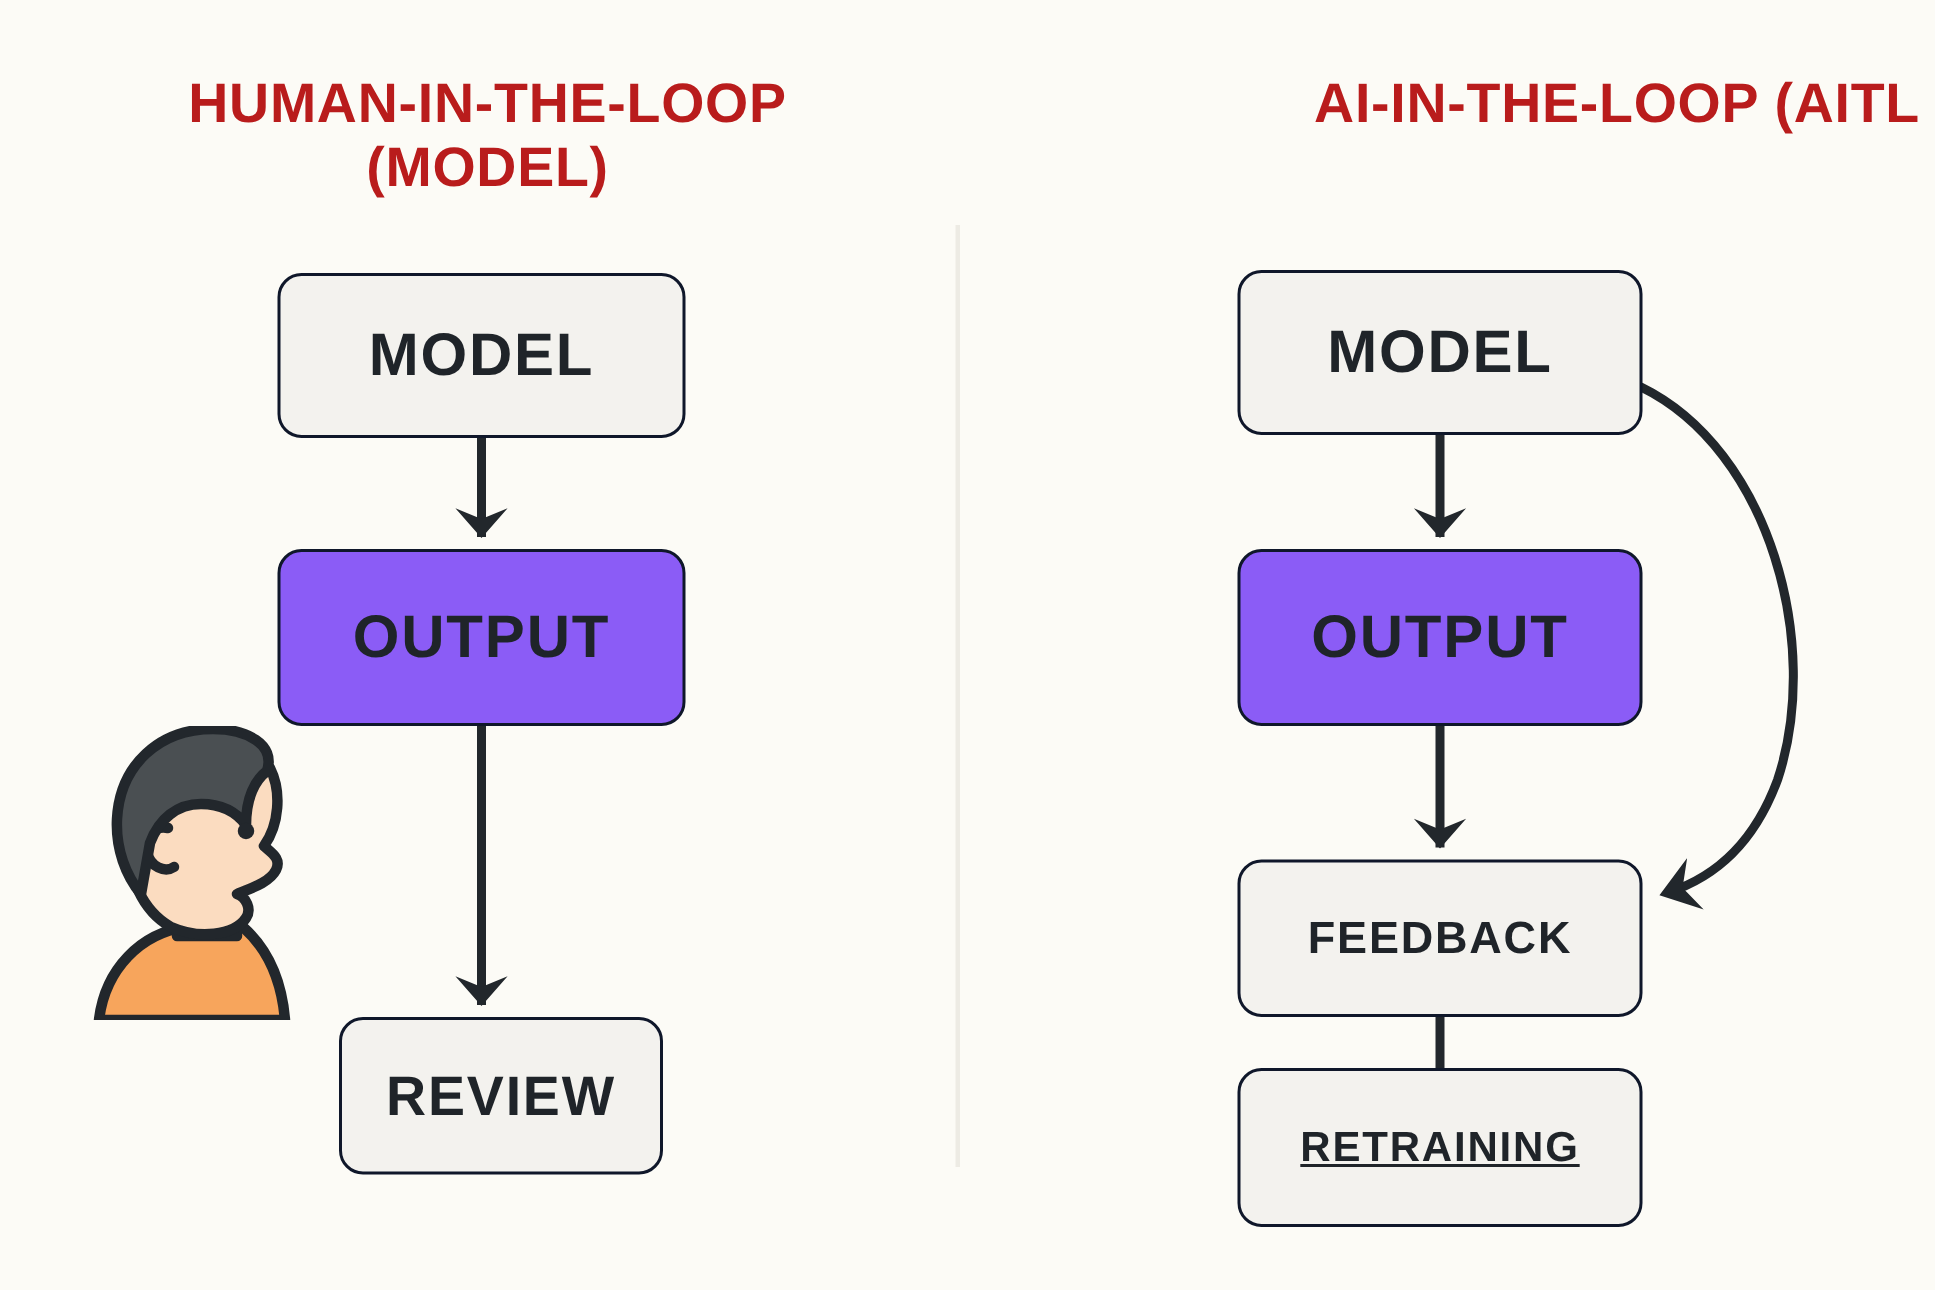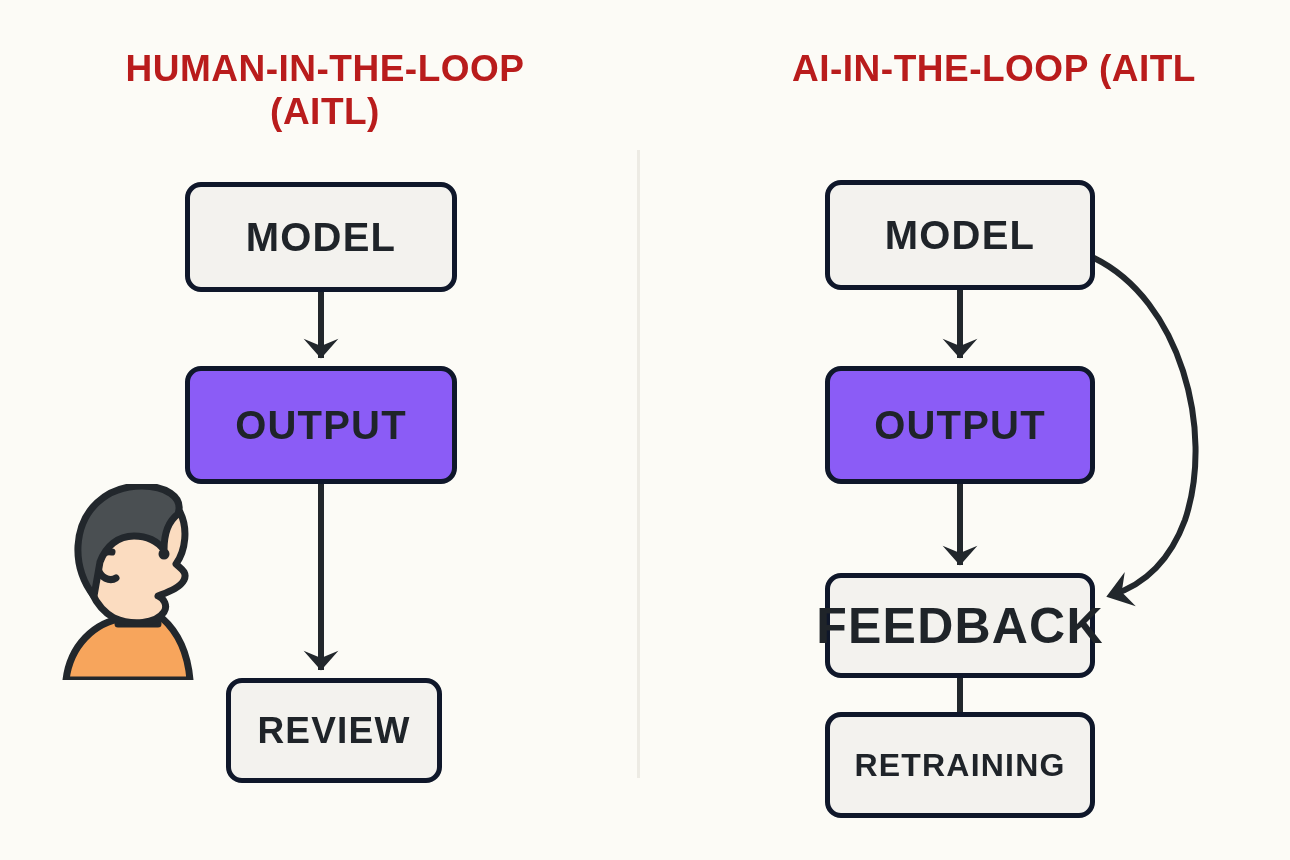--- a/index.html
+++ b/index.html
@@ -32,41 +32,41 @@
   }
   #title-left {
     left: 30px;
     top: 48px;
     width: 590px;
   }
   #title-right {
     left: 660px;
     top: 48px;
     width: 620px;
-    text-align: center;
+    text-align: right;
     padding-left: 48px;
     box-sizing: border-box;
     white-space: nowrap;
   }
 
   
   #divider {
     position: absolute;
     left: 637px;
     top: 150px;
     width: 3px;
     height: 628px;
     background: #EDEBE4;
   }
 
   
   .node {
     position: absolute;
     box-sizing: border-box;
-    border: 5px solid #0f172a;
+    border: 2px solid #0f172a;
     border-radius: 16px;
     display: flex;
     align-items: center;
     justify-content: center;
     font-weight: bold;
     color: #1F2429;
     letter-spacing: 1.2px;
     background: #F3F2EE;
   }
   .node.accent {
@@ -74,22 +74,22 @@
   }
 
   
   #node-model-left  { left: 185px; top: 182px; width: 272px; height: 110px; font-size: 40px; }
   #node-output-left { left: 185px; top: 366px; width: 272px; height: 118px; font-size: 40px; }
   #node-review-left { left: 185px; top: 678px; width: 216px; height: 105px; font-size: 37px; margin-left: 41px; }
 
   
   #node-model-right      { left: 825px; top: 180px; width: 270px; height: 110px; font-size: 40px; }
   #node-output-right     { left: 825px; top: 366px; width: 270px; height: 118px; font-size: 40px; }
-  #node-feedback-right   { left: 825px; top: 573px; width: 270px; height: 105px; font-size: 50px; }
-  #node-retraining-right { left: 825px; top: 712px; width: 270px; height: 106px; font-size: 32px; }
+  #node-feedback-right   { left: 825px; top: 573px; width: 270px; height: 105px; font-size: 30px; }
+  #node-retraining-right { left: 825px; top: 712px; width: 270px; height: 106px; font-size: 28px; text-decoration: underline; }
 
   
   #connectors {
     position: absolute;
     left: 0;
     top: 0;
     width: 1290px;
     height: 860px;
     pointer-events: none;
   }
@@ -103,21 +103,21 @@
     height: 196px;
   }
 </style>
 </head>
 <body>
 
 <div id="canvas">
 
   <div class="panel-title" id="title-left">
     <div>HUMAN-IN-THE-LOOP</div>
-    <div>(AITL)</div>
+    <div>(MODEL)</div>
   </div>
 
   <div class="panel-title" id="title-right">
     <div>AI-IN-THE-LOOP (AITL</div>
   </div>
 
   <div id="divider"></div>
 
   <svg id="connectors" viewBox="0 0 1290 860">
     <defs>

